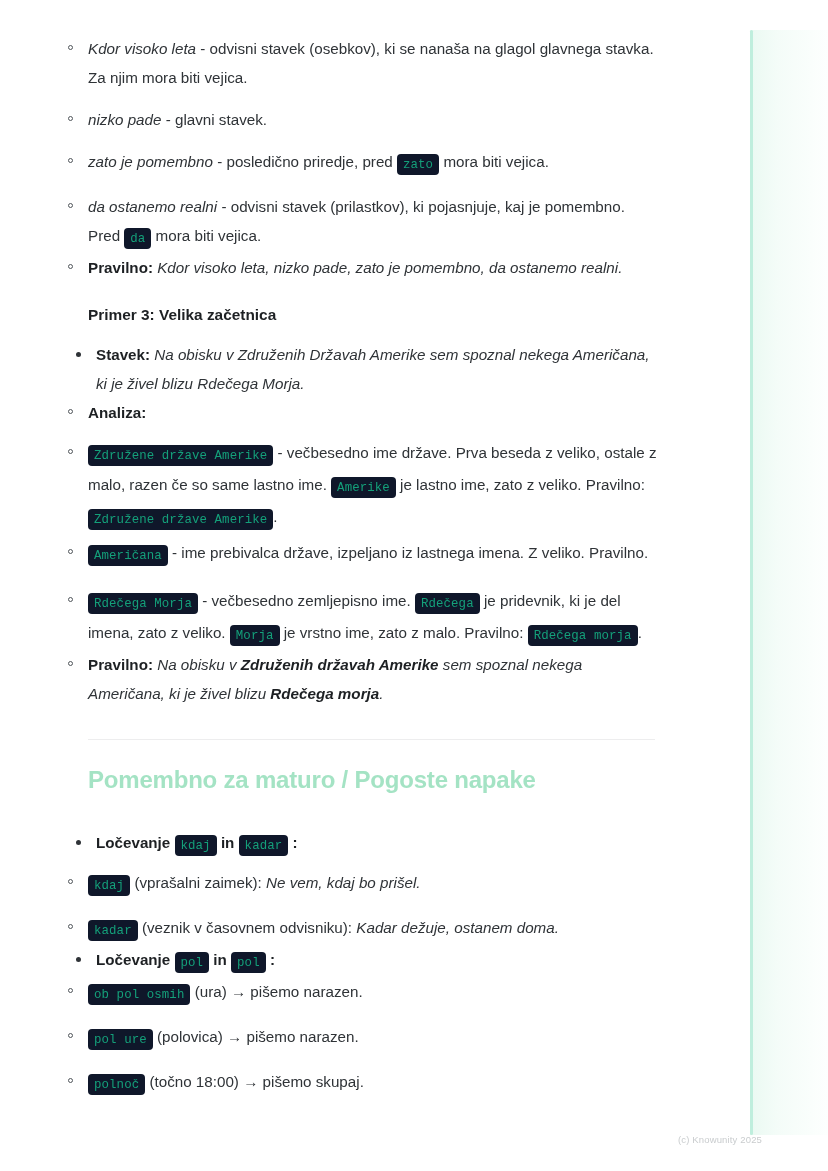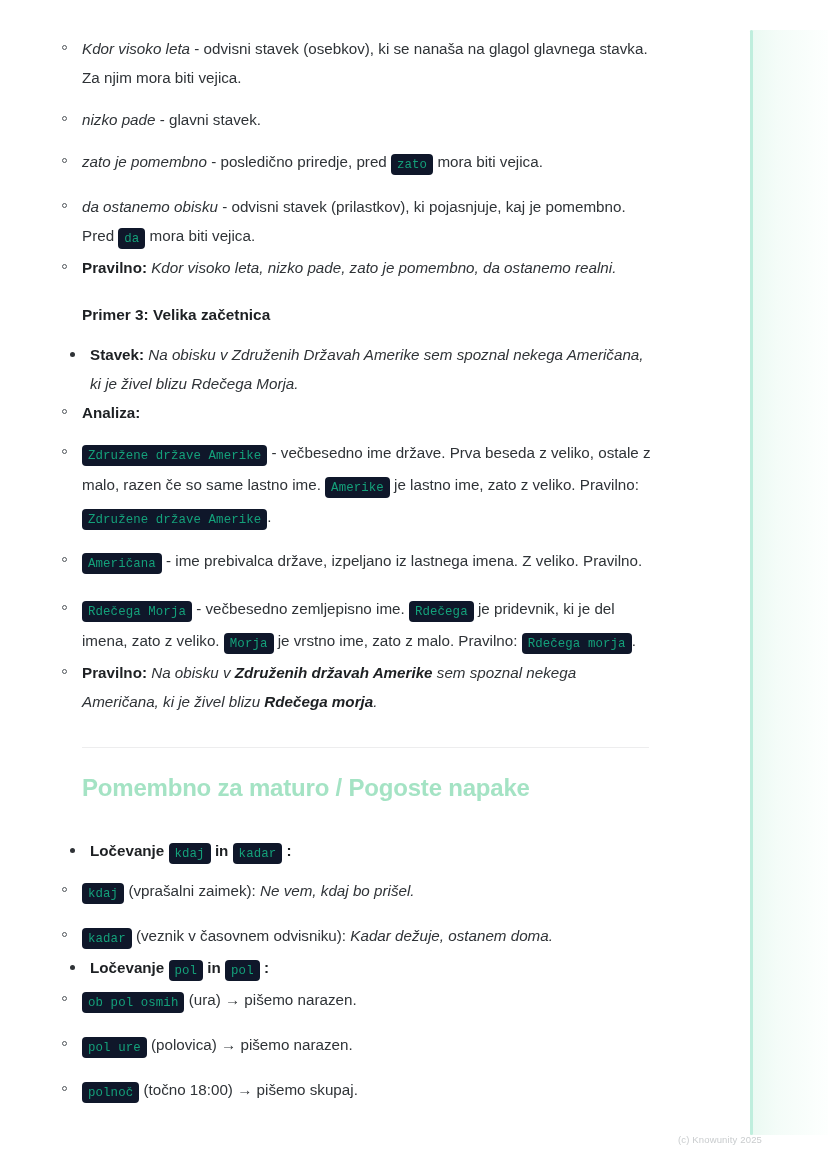--- a/index.html
+++ b/index.html
@@ -33,21 +33,21 @@
     width: 3px;
     height: 1105px;
     background: #bfeedd;
     border-radius: 2px;
   }
 
   
   .page {
     position: absolute;
     top: 0;
-    left: 8px;
+    left: 14px;
     width: 700px;
     padding: 34px 0 0 4px;
   }
 
   .block { padding-left: 70px; padding-right: 60px; }
 
   
   ul.lvl {
     list-style: none;
     margin: 0;
@@ -163,21 +163,21 @@
 
       <li class="item mk-circle">
         <span class="i">nizko pade</span><span> - </span><span>glavni stavek.</span>
       </li>
 
       <li class="item mk-circle">
         <span class="i">zato je pomembno</span><span> - </span><span>posledično priredje, pred </span><code class="chip">zato</code><span> mora biti vejica.</span>
       </li>
 
       <li class="item mk-circle">
-        <span class="i">da ostanemo obisku</span><span> - </span><span>odvisni stavek (prilastkov), ki pojasnjuje, kaj je pomembno. Pred </span><code class="chip">da</code><span> mora biti vejica.</span>
+        <span class="i">da ostanemo realni</span><span> - </span><span>odvisni stavek (prilastkov), ki pojasnjuje, kaj je pomembno. Pred </span><code class="chip">da</code><span> mora biti vejica.</span>
       </li>
     </ul>
 
     <ul class="lvl lvl1 sp-top-22">
       <li class="item mk-circle">
         <span class="b">Pravilno:</span><span class="i"> Kdor visoko leta, nizko pade, zato je pomembno, da ostanemo realni.</span>
       </li>
     </ul>
   </div>
 
@@ -190,21 +190,21 @@
       </li>
     </ul>
 
     <ul class="lvl lvl1 sp-top-13">
       <li class="item mk-circle" style="margin-bottom:11px;">
         <span class="b">Analiza:</span>
       </li>
     </ul>
 
     <ul class="lvl lvl3">
-      <li class="item mk-circle" style="margin-bottom:12px;">
+      <li class="item mk-circle" style="margin-bottom:4px;">
         <code class="chip">Združene države Amerike</code><span> - večbesedno ime države. Prva beseda z veliko, ostale z malo, razen če so same lastno ime. </span><code class="chip">Amerike</code><span> je lastno ime, zato z veliko. Pravilno: </span><code class="chip">Združene države Amerike</code><span>.</span>
       </li>
 
       <li class="item mk-circle" style="margin-bottom:16px;">
         <code class="chip">Američana</code><span> - ime prebivalca države, izpeljano iz lastnega imena. Z veliko. Pravilno.</span>
       </li>
 
       <li class="item mk-circle">
         <code class="chip">Rdečega Morja</code><span> - večbesedno zemljepisno ime. </span><code class="chip">Rdečega</code><span> je pridevnik, ki je del imena, zato z veliko. </span><code class="chip">Morja</code><span> je vrstno ime, zato z malo. Pravilno: </span><code class="chip">Rdečega morja</code><span>.</span>
       </li>

